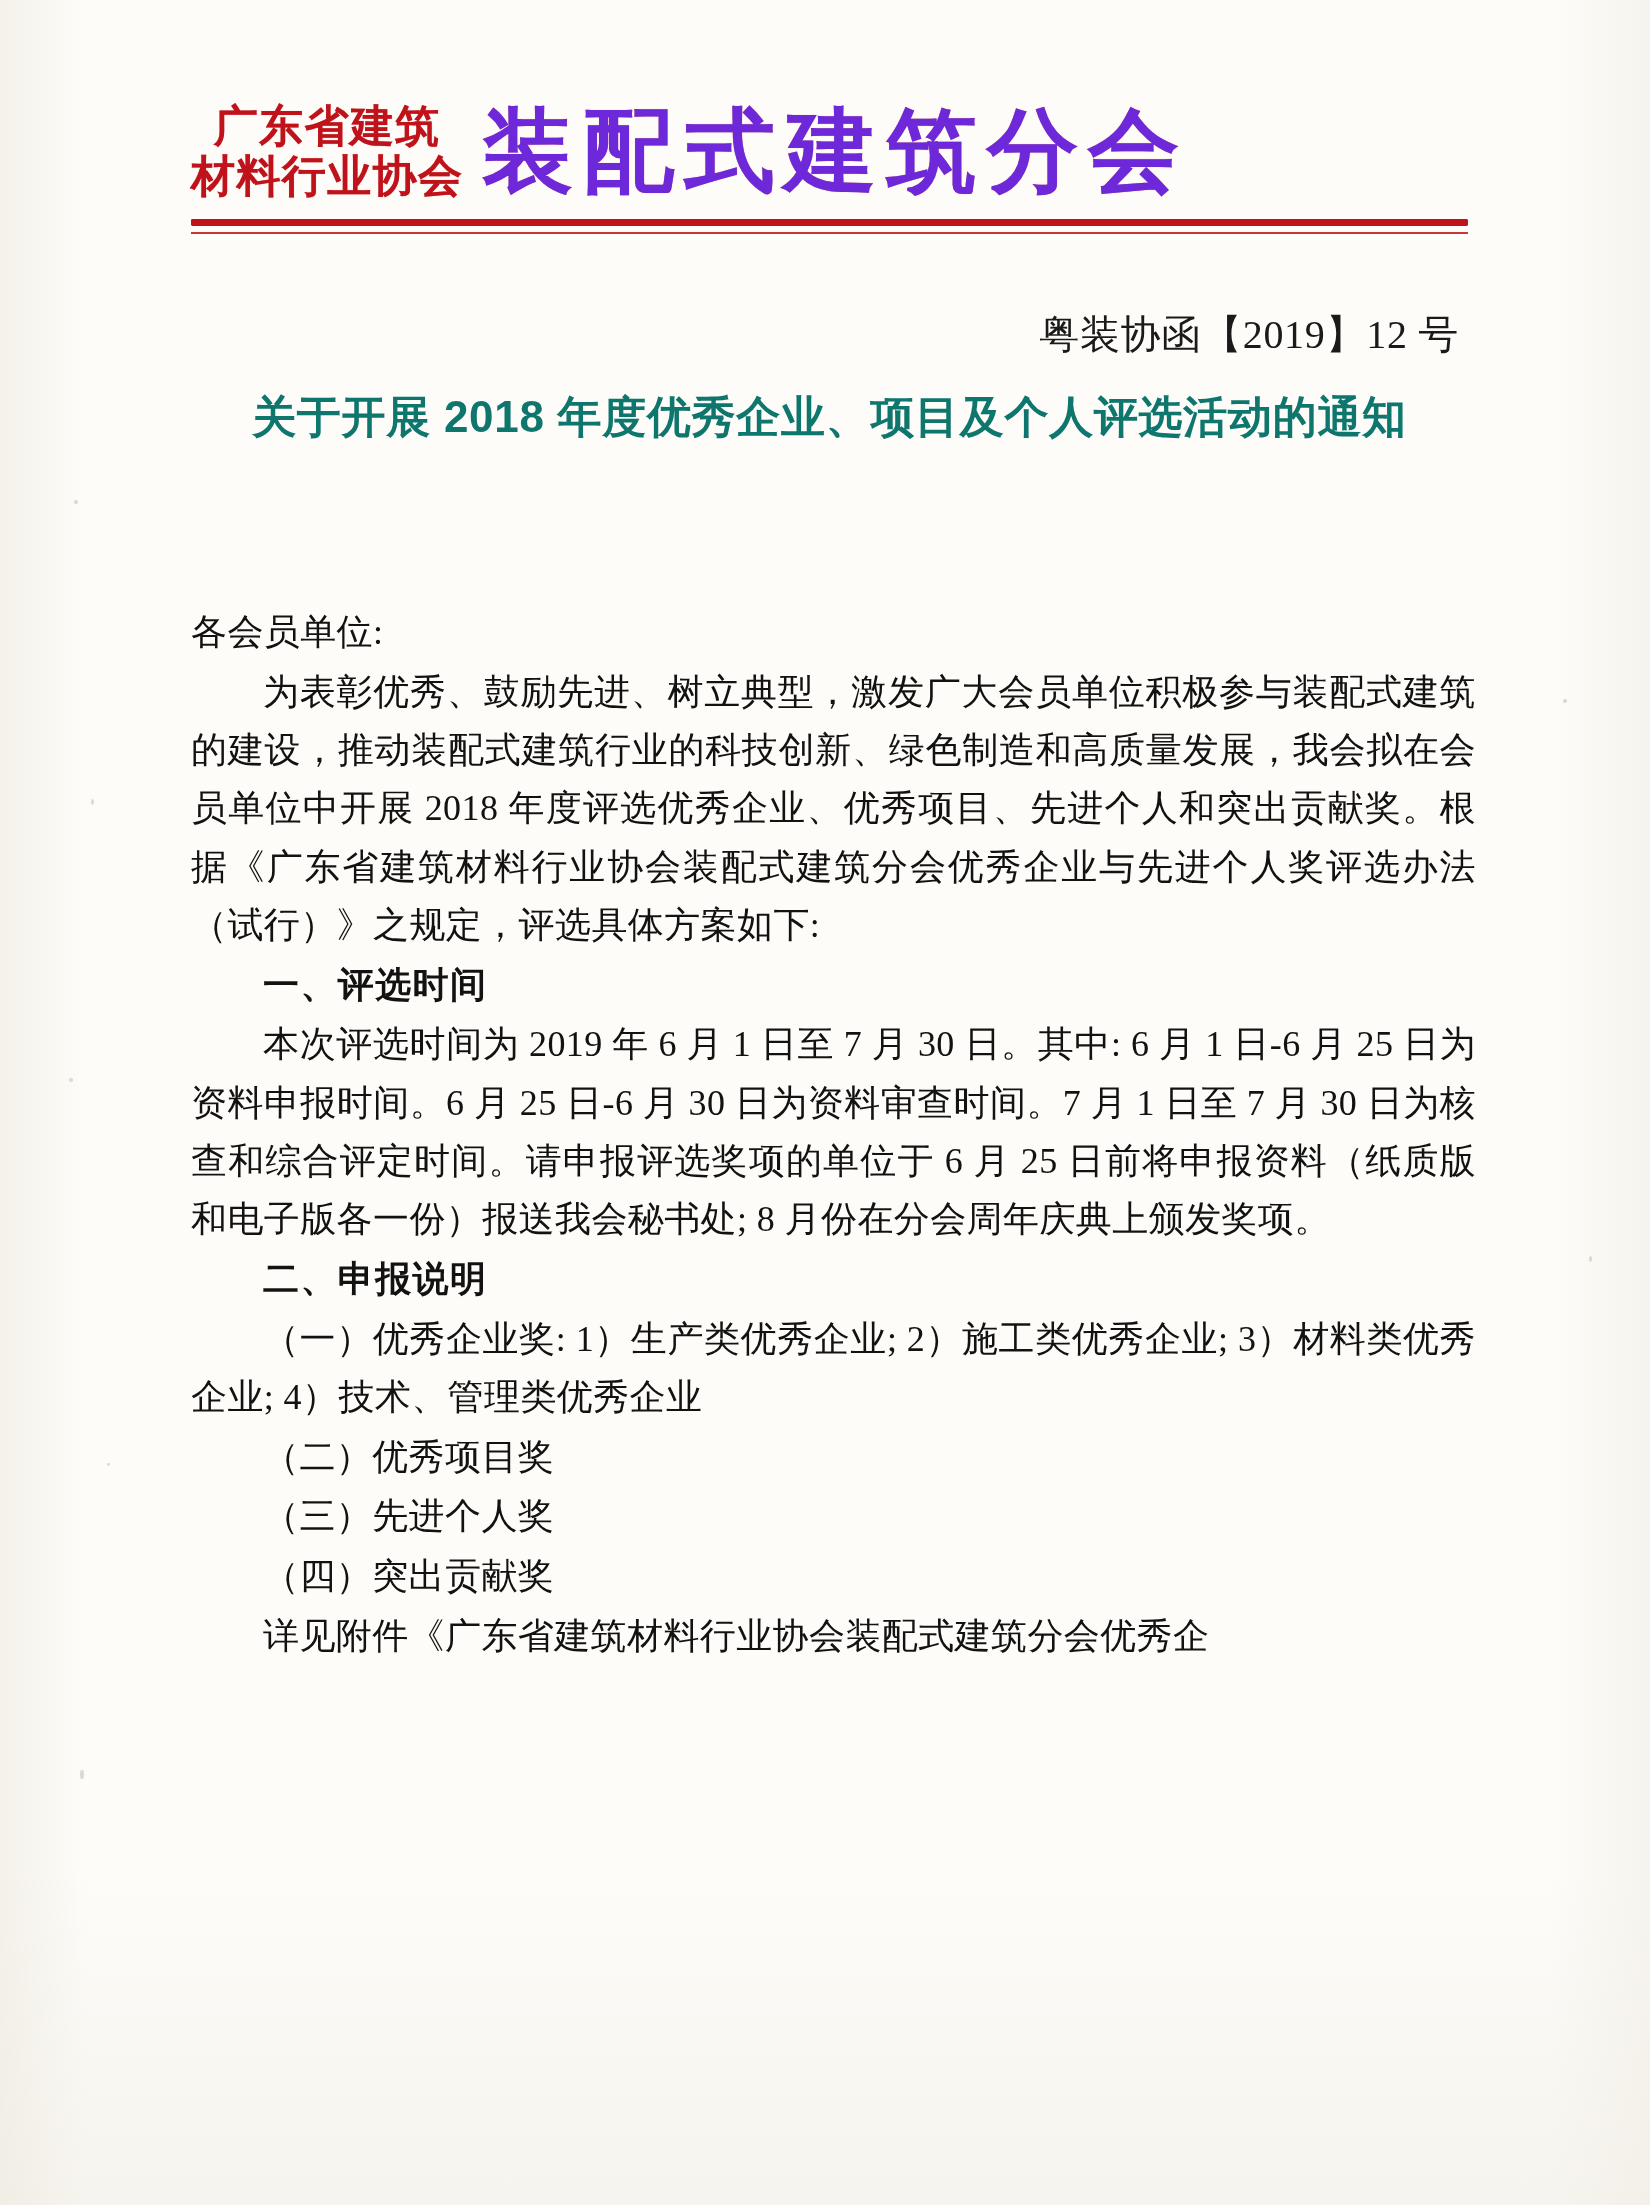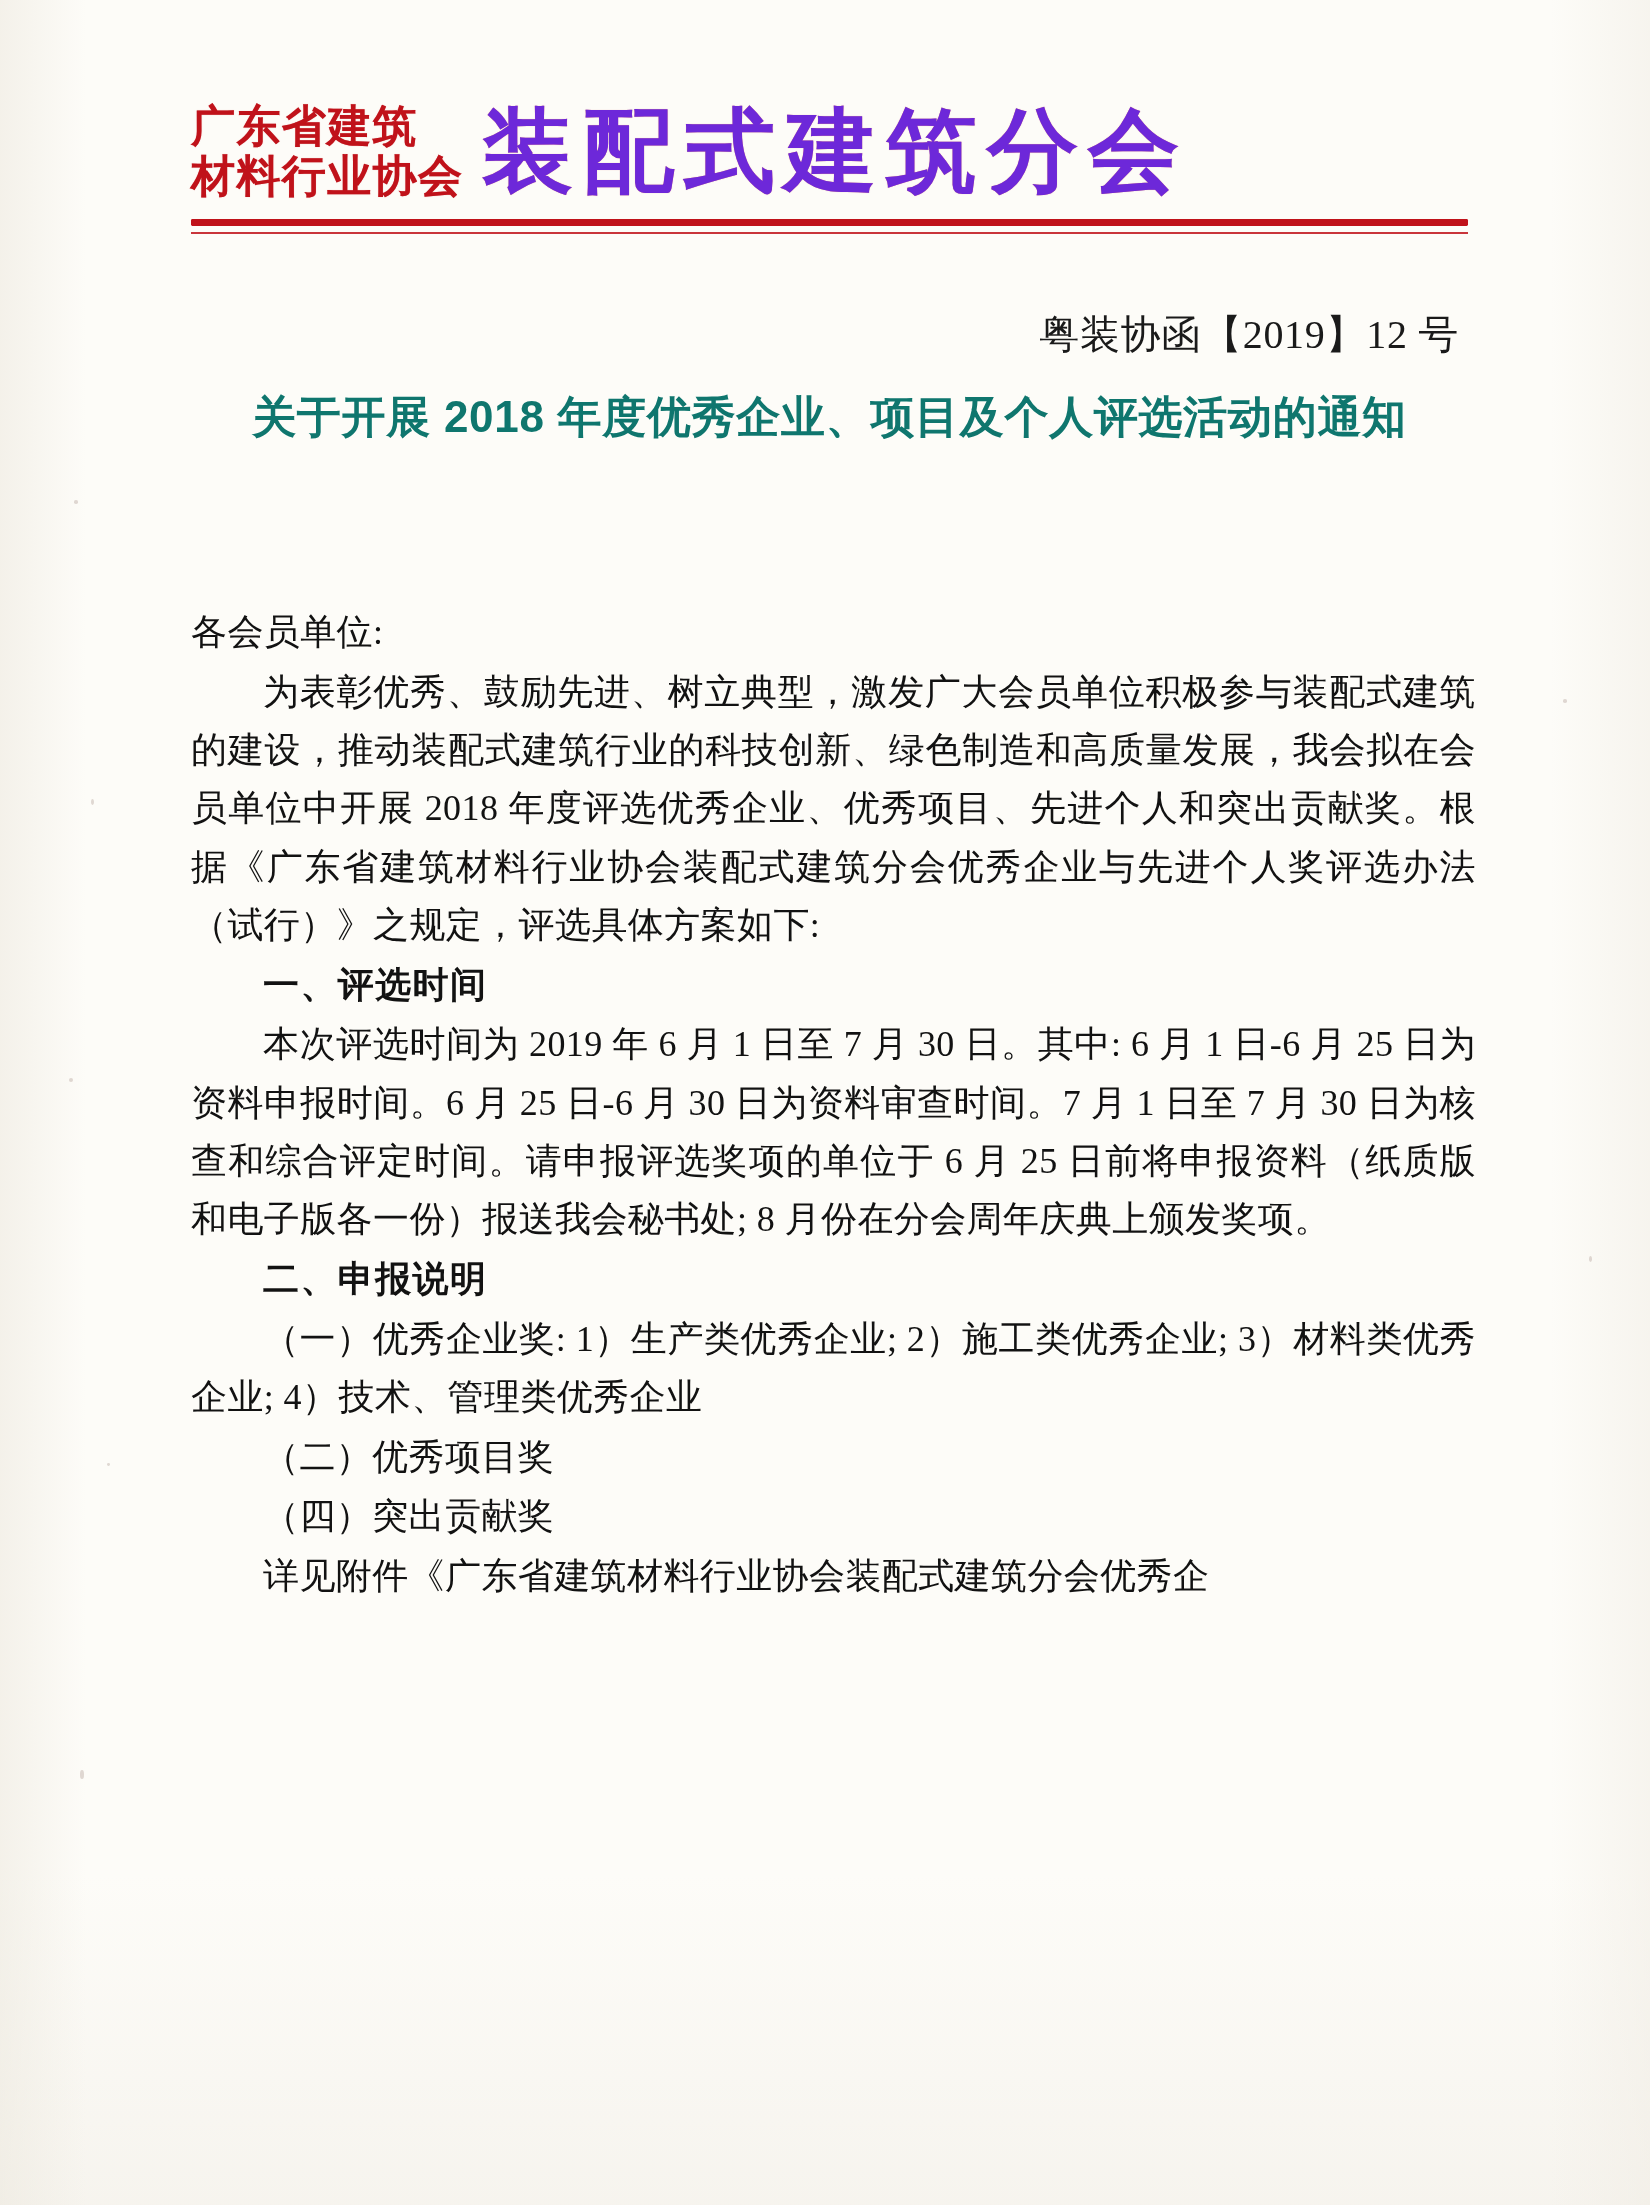--- a/index.html
+++ b/index.html
@@ -53,20 +53,21 @@
   }
   .lh-left {
     color: #c0121a;
     font-family: "Liberation Sans", sans-serif;
     font-weight: bold;
     font-size: 44px;
     line-height: 1.12;
     letter-spacing: 1.4px;
     margin-right: 18.6px;
     text-shadow: 0 0 0.7px rgba(192,18,26,0.6);
+    text-align: center;
   }
   .lh-left div { white-space: nowrap; }
   .lh-right {
     color: #6d28d9;
     font-family: "Liberation Sans", sans-serif;
     font-weight: bold;
     font-size: 91px;
     line-height: 1;
     letter-spacing: 10px;
     white-space: nowrap;
@@ -175,18 +176,19 @@
   <div class="body-block">
     <p class="p">各会员单位:</p>
     <p class="p indent">为表彰优秀、鼓励先进、树立典型，激发广大会员单位积极参与装配式建筑的建设，推动装配式建筑行业的科技创新、绿色制造和高质量发展，我会拟在会员单位中开展 2018 年度评选优秀企业、优秀项目、先进个人和突出贡献奖。根据《广东省建筑材料行业协会装配式建筑分会优秀企业与先进个人奖评选办法（试行）》之规定，评选具体方案如下:</p>
 
     <p class="p heading">一、评选时间</p>
     <p class="p indent">本次评选时间为 2019 年 6 月 1 日至 7 月 30 日。其中: 6 月 1 日-6 月 25 日为资料申报时间。6 月 25 日-6 月 30 日为资料审查时间。7 月 1 日至 7 月 30 日为核查和综合评定时间。请申报评选奖项的单位于 6 月 25 日前将申报资料（纸质版和电子版各一份）报送我会秘书处; 8 月份在分会周年庆典上颁发奖项。</p>
 
     <p class="p heading">二、申报说明</p>
     <p class="p indent">（一）优秀企业奖: 1）生产类优秀企业; 2）施工类优秀企业; 3）材料类优秀企业; 4）技术、管理类优秀企业</p>
     <p class="p indent">（二）优秀项目奖</p>
+    <p class="p indent">（三）先进个人奖</p>
     <p class="p indent">（四）突出贡献奖</p>
 
     <p class="p indent tight">详见附件《广东省建筑材料行业协会装配式建筑分会优秀企</p>
   </div>
 </div>
 
 
 </body></html>

